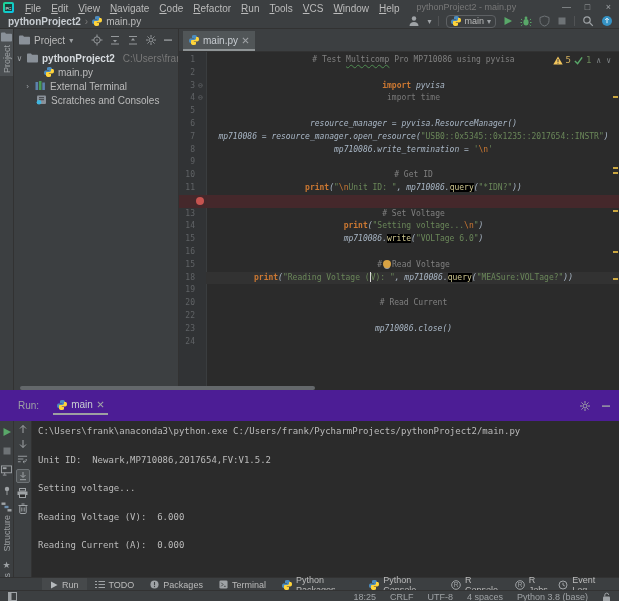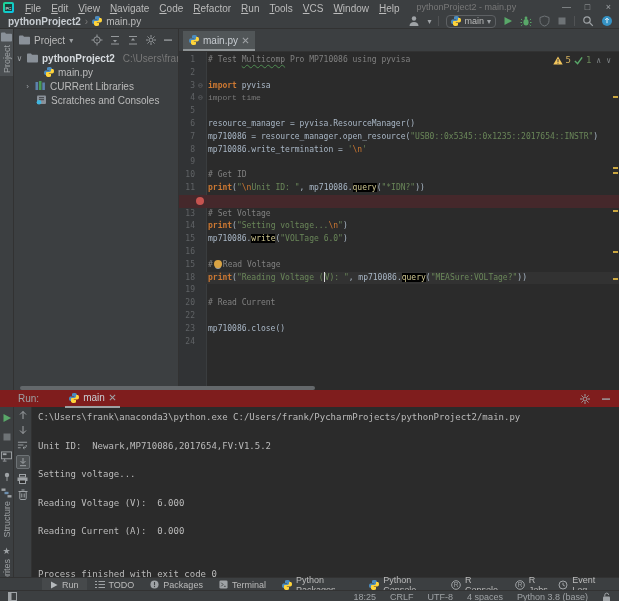--- a/index.html
+++ b/index.html
@@ -49,44 +49,44 @@
   #tabbar{height:22px;background:#3c3f41;border-bottom:1px solid #323232;display:flex;align-items:flex-end;}
   #ed-tab{margin-left:4px;height:18px;background:#515658;border-bottom:2px solid #8f9496;display:flex;align-items:center;gap:4px;padding:0 6px;font-size:10px;color:#c8cdd2;}
   #code-wrap{position:relative;height:337px;overflow:hidden;font-family:"DejaVu Sans Mono",monospace;font-size:8px;}
   #gutter-bg{position:absolute;left:0;top:0;bottom:0;width:27px;background:#313335;border-right:1px solid #3a3d3f;}
   #code-lines{position:absolute;left:0;top:0;right:0;padding-top:2px;}
   .cl{height:12.8px;line-height:12.8px;display:flex;}
   .cl.bp{background:#45282b;}
   .ln{width:16px;flex:none;text-align:right;color:#606366;font-size:8px;}
   .fold{width:11px;flex:none;text-align:center;color:#606366;font-size:8px;position:relative;}
   .bpdot{position:absolute;left:1px;top:2px;width:8px;height:8px;border-radius:50%;background:#c75450;}
-  .ct{flex:1;white-space:pre;color:#a9b7c6;padding-left:2px;}
+  .ct{flex:1;white-space:pre;color:#a9b7c6;padding-left:2px;text-align:center;}
   .cl.cur .ct{background:#323232;}
   .tok-c{color:#808080;}
   .tok-t{text-decoration:underline wavy #4f8d52 1px;text-underline-offset:2px;}
   .tok-k{color:#cc7832;font-weight:600;}
   .tok-s{color:#6a8759;}
   .tok-e{color:#cc7832;}
-  .tok-p{color:#a9b7c6;}
-  .tok-g{color:#7a7a7a;font-family:Liberation Mono, monospace;}
+  .tok-p{color:#a9b7c6;font-style:italic;}
+  .tok-g{color:#7a7a7a;}
   .tok-h{background:#000000;color:#d0c891;}
   .bulb{display:inline-block;width:8px;height:8px;border-radius:50%;background:#d9a343;box-shadow:0 2px 0 -1px #9fa3a6;margin:0 1px;vertical-align:-1px;}
   .caret-bar{display:inline-block;width:1px;height:10px;background:#d8d8d8;vertical-align:-2px;}
   #inspections{position:absolute;top:3px;right:8px;display:flex;align-items:center;gap:3px;font-size:9px;}
   #inspections .wnum{color:#d5b15e;}
   #inspections .gnum{color:#6a8759;}
   #inspections .chev{color:#7f8487;font-size:8px;padding-left:2px;}
   .smark{position:absolute;right:1px;width:5px;height:2px;background:#c9a640;}
 
   
   #splitter{left:20px;top:386px;width:295px;height:4px;background:#64686b;border-radius:2px;}
 
   
   #run-panel{left:0;top:390px;width:619px;height:187px;background:#2b2b2b;}
-  #rp-header{height:17px;background:#7f1d1d;display:flex;align-items:center;gap:12px;}
+  #rp-header{height:31px;background:#4c1d95;display:flex;align-items:center;}
   #rp-label{font-size:10px;color:#9da1a4;margin-left:18px;}
   #rp-tab{margin-left:14px;height:17px;display:flex;align-items:center;gap:4px;padding:0 4px;border-bottom:2px solid #9da0a2;font-size:10px;color:#c8cdd2;}
   #rp-hicons{margin-left:auto;display:flex;align-items:center;gap:10px;margin-right:8px;}
   #rp-body{position:relative;height:212px;}
   .rp-stripe1{position:absolute;left:0;top:0;bottom:0;width:13px;background:#3c3f41;border-right:1px solid #323232;}
   .rp-stripe2{position:absolute;left:14px;top:0;bottom:0;width:17px;background:#3c3f41;border-right:1px solid #323232;}
   #rp-col1{display:flex;flex-direction:column;align-items:center;gap:9px;padding-top:6px;}
   #rp-col2{display:flex;flex-direction:column;align-items:center;gap:5px;padding-top:3px;}
   .sel-ico{background:#4e5254;border:1px solid #6e7376;border-radius:2px;padding:1px;}
   #console{position:absolute;left:32px;top:0;right:0;bottom:0;padding:3px 0 0 6px;font-family:"DejaVu Sans Mono",monospace;font-size:9px;color:#bbbbbb;}
@@ -278,21 +278,21 @@
         </div>
         <div class="tree-row" style="padding-left: 10px;">
           <span class="tree-chev">›</span>
           <span>
             <svg width="11" height="10" viewBox="0 0 11 10">
               <rect x=".5" y="1" width="2.6" height="8" fill="#5d81ad"></rect>
               <rect x="3.9" y="0" width="2.6" height="9" fill="#499c54"></rect>
               <rect x="7.3" y="1.5" width="2.6" height="7.5" fill="#5d81ad"></rect>
             </svg>
           </span>
-          <span class="tree-label">CURRent Libraries</span>
+          <span class="tree-label">External Terminal</span>
         </div>
         <div class="tree-row" style="padding-left: 22px;">
           <span>
             <svg width="11" height="10" viewBox="0 0 11 10">
               <rect x="1" y=".5" width="9" height="8.5" rx="1" fill="#8a9199"></rect>
               <rect x="3" y="2.2" width="5" height="1" fill="#3c3f41"></rect>
               <rect x="3" y="4.2" width="5" height="1" fill="#3c3f41"></rect>
               <circle cx="3" cy="7.2" r="2.3" fill="#40b6e0"></circle>
             </svg>
           </span>

